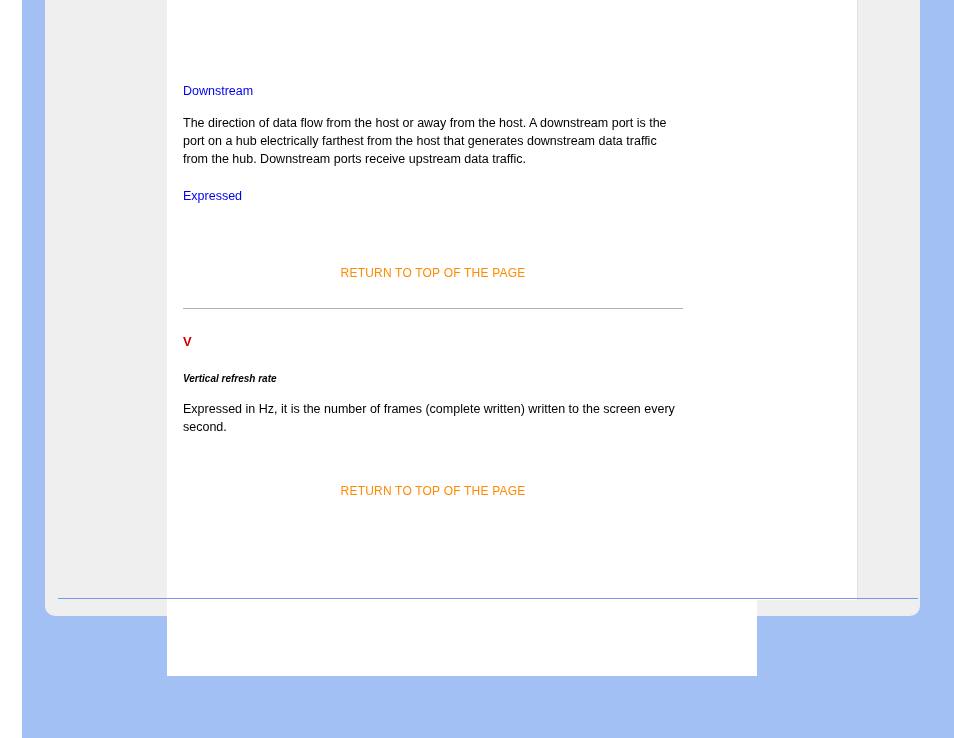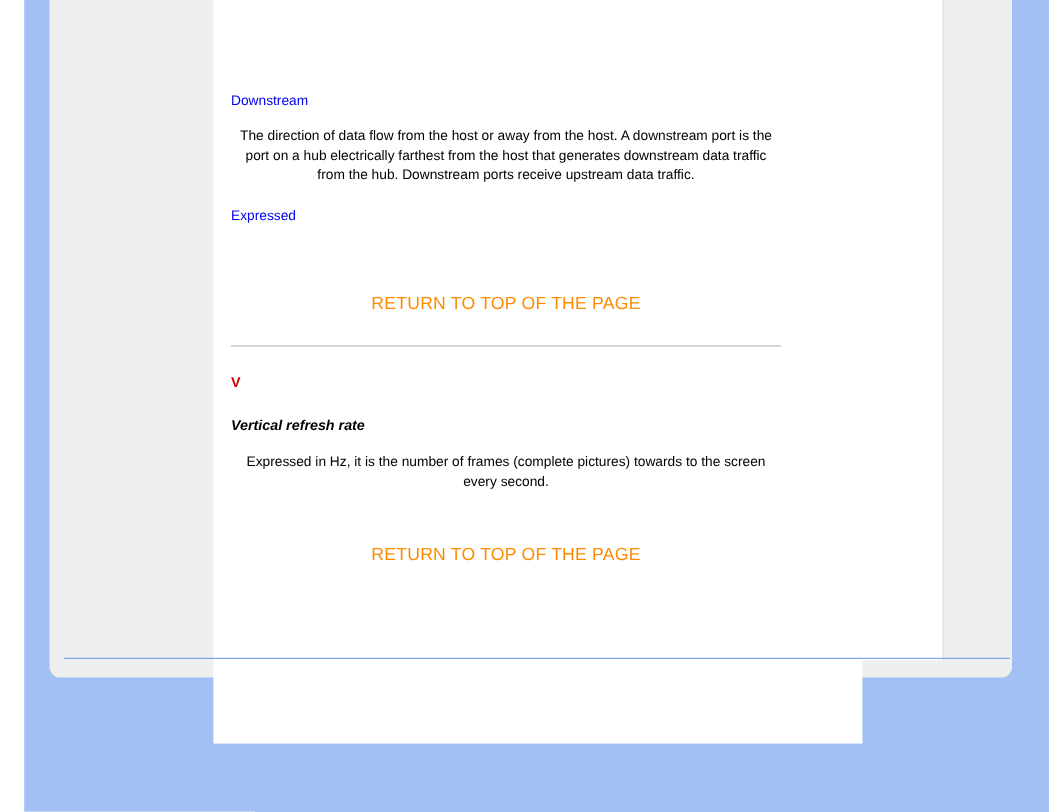--- a/index.html
+++ b/index.html
@@ -26,21 +26,21 @@
       width: 875px;
       height: 616px;
       background: #EFEFEF;
       z-index: 3;
       border-bottom-left-radius: 10px;
       border-bottom-right-radius: 10px;
     }
     .inner-page {
       position: absolute;
       top: 0;
-      left: 194px;
+      left: 167px;
       width: 590px;
       height: 676px;
       background: #ffffff;
       z-index: 4;
     }
     .inner-page-overflow {
       position: absolute;
       top: 0;
       left: 222px;
       width: 635px;
@@ -77,50 +77,49 @@
       color: #000;
     }
     .term-link {
       color: #0000EE;
       text-decoration: none;
       display: inline-block;
       margin-bottom: 14px;
     }
     .para {
       margin-bottom: 18px;
-      text-align: center;
     }
     .return-link {
       display: block;
       text-align: center;
       color: #ff8a00;
       text-decoration: none;
       margin-top: 46px;
       margin-bottom: 26px;
       letter-spacing: 0.2px;
-      font-size: 16px;
+      font-size: 12px;
     }
     .return-link-2 {
       margin-top: 46px;
     }
     .hr {
       border: none;
       border-top: 1px solid #b3b3b3;
       margin-bottom: 24px;
     }
     .section-letter {
       color: #cc0000;
       font-weight: bold;
       font-size: 13px;
       margin-bottom: 20px;
     }
     .term-title {
       font-weight: bold;
       font-style: italic;
-      font-size: 13px;
+      font-size: 10px;
       margin-bottom: 14px;
       color: #000;
     }
   </style>
 </head>
 <body>
 
 <div class="blue-bg"></div>
 
 <div class="outer-wrap"></div>
@@ -137,18 +136,18 @@
     <a href="#" class="term-link">Expressed</a>
 
     <a href="#" class="return-link">RETURN TO TOP OF THE PAGE</a>
 
     <hr class="hr">
 
     <div class="section-letter">V</div>
 
     <div class="term-title">Vertical refresh rate</div>
 
-    <p class="para">Expressed in Hz, it is the number of frames (complete pictures) towards to the screen every second.</p>
+    <p class="para">Expressed in Hz, it is the number of frames (complete written) written to the screen every second.</p>
 
     <a href="#" class="return-link return-link-2">RETURN TO TOP OF THE PAGE</a>
 
   </div>
 </div>
 
 </body></html>

